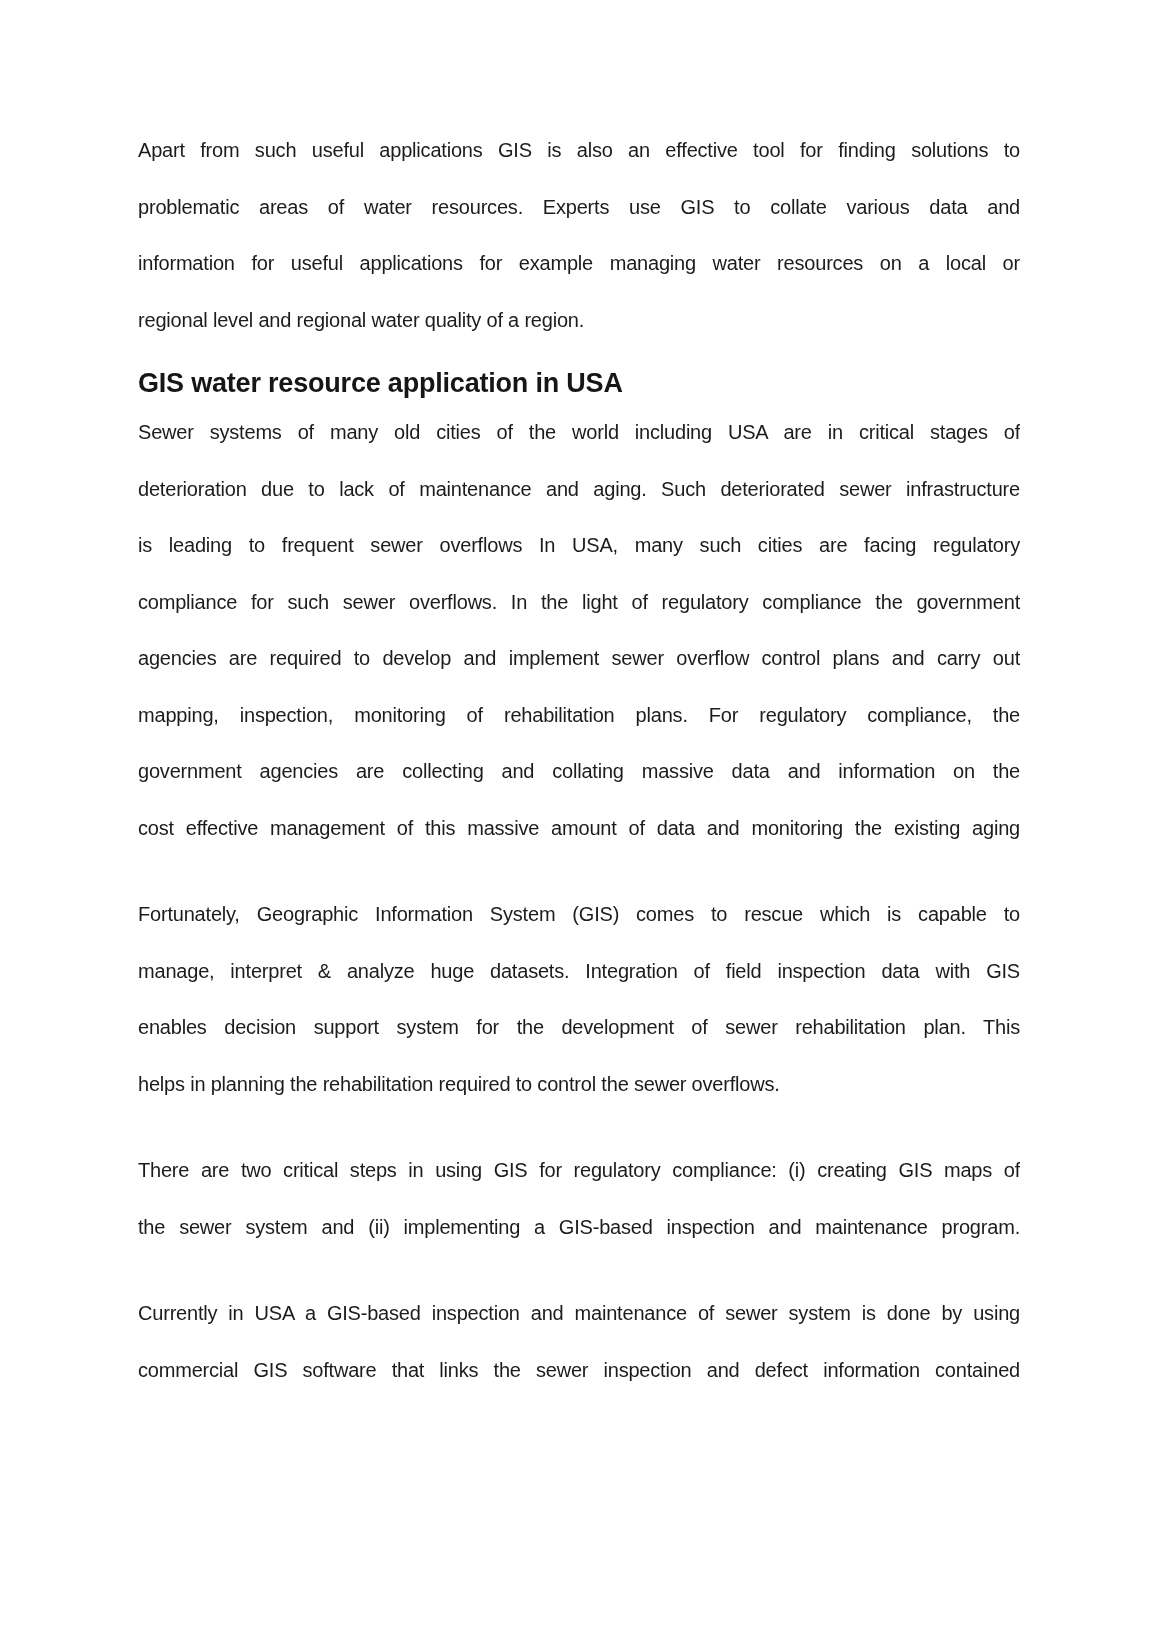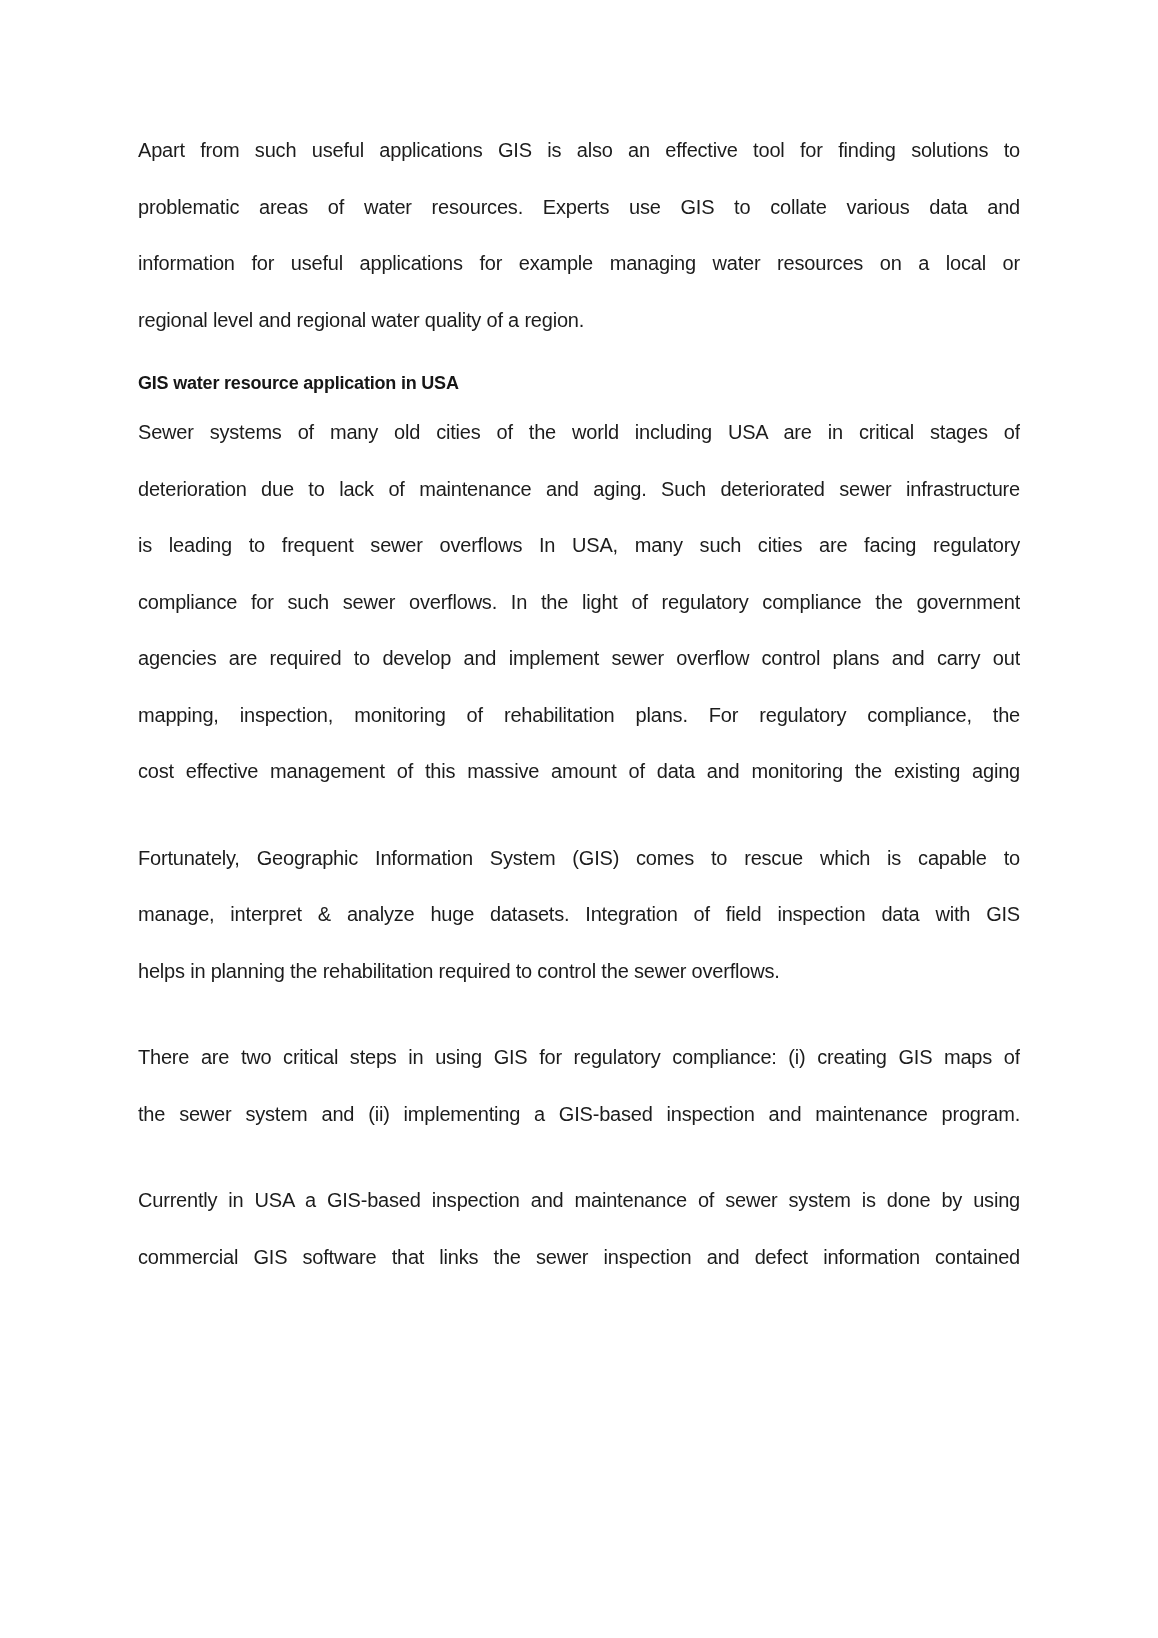--- a/index.html
+++ b/index.html
@@ -39,21 +39,21 @@
     overflow: hidden;
     text-align: justify;
     text-align-last: justify;
     text-justify: inter-word;
   }
   .ln.last {
     text-align-last: left;
   }
   .heading {
     margin: 16px 0 0 0;
-    font-size: 18px;
+    font-size: 27px;
     line-height: 38px;
     font-weight: bold;
     color: #161616;
   }
 </style>
 </head>
 <body>
 
 <div class="page">
 
@@ -66,26 +66,28 @@
 
   <h2 class="heading">GIS water resource application in USA</h2>
 
   <div class="para after-heading">
     <div class="ln">Sewer systems of many old cities of the world including USA are in critical stages of</div>
     <div class="ln">deterioration due to lack of maintenance and aging. Such deteriorated sewer infrastructure</div>
     <div class="ln">is leading to frequent sewer overflows In USA, many such cities are facing regulatory</div>
     <div class="ln">compliance for such sewer overflows. In the light of regulatory compliance the government</div>
     <div class="ln">agencies are required to develop and implement sewer overflow control plans and carry out</div>
     <div class="ln">mapping, inspection, monitoring of rehabilitation plans. For regulatory compliance, the</div>
+    <div class="ln">government agencies are collecting and collating massive data and information on the</div>
     <div class="ln">cost effective management of this massive amount of data and monitoring the existing aging</div>
   </div>
 
   <div class="para">
     <div class="ln">Fortunately, Geographic Information System (GIS) comes to rescue which is capable to</div>
     <div class="ln">manage, interpret &amp; analyze huge datasets. Integration of field inspection data with GIS</div>
+    <div class="ln">enables decision support system for the development of sewer rehabilitation plan. This</div>
     <div class="ln last">helps in planning the rehabilitation required to control the sewer overflows.</div>
   </div>
 
   <div class="para">
     <div class="ln">There are two critical steps in using GIS for regulatory compliance: (i) creating GIS maps of</div>
     <div class="ln">the sewer system and (ii) implementing a GIS-based inspection and maintenance program.</div>
   </div>
 
   <div class="para">
     <div class="ln">Currently in USA a GIS-based inspection and maintenance of sewer system is done by using</div>

